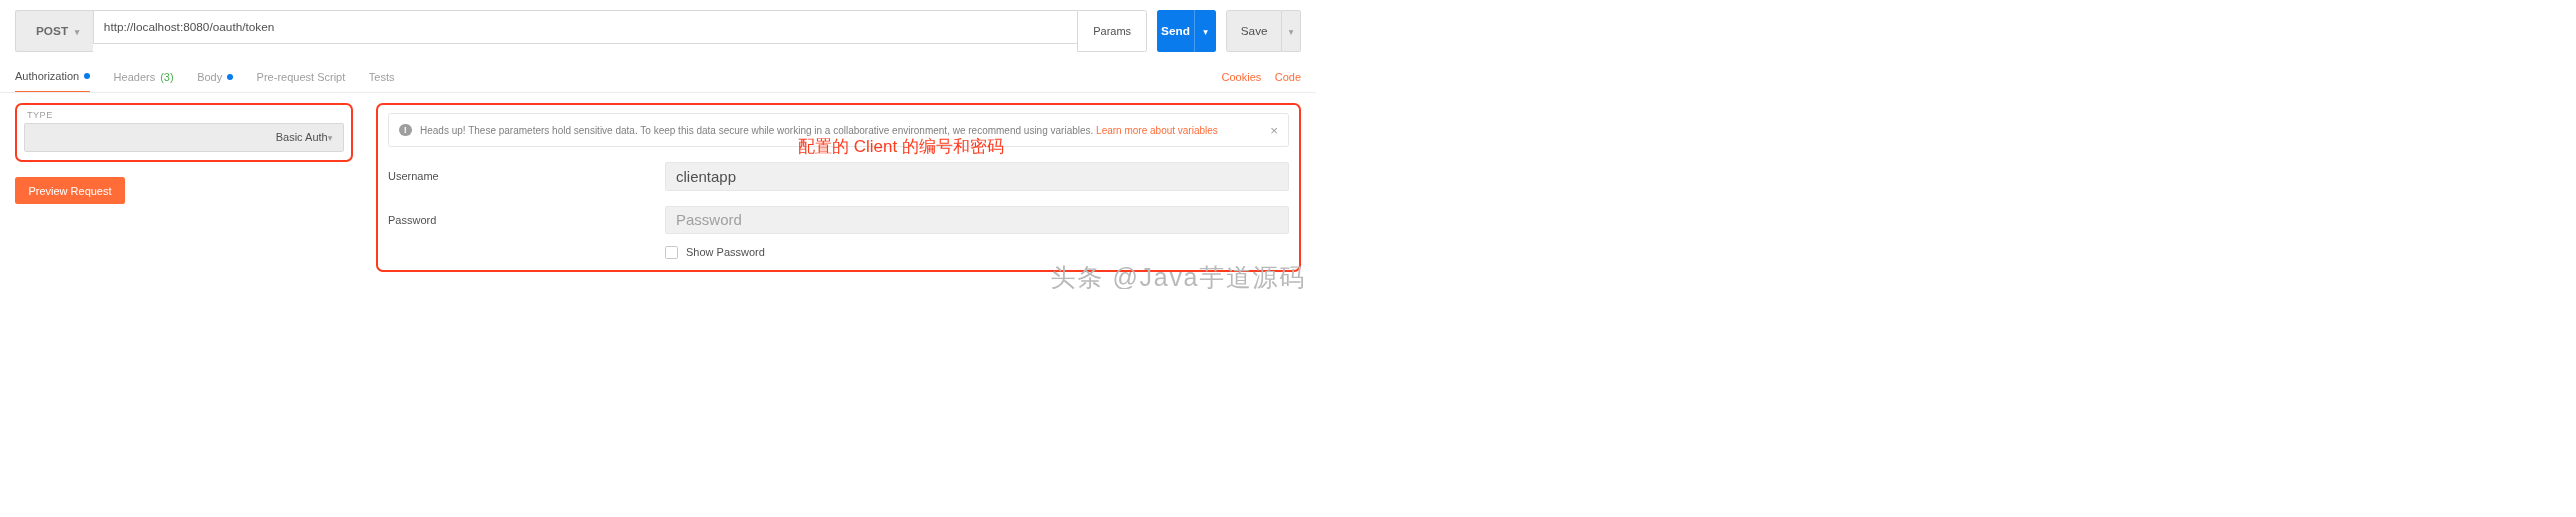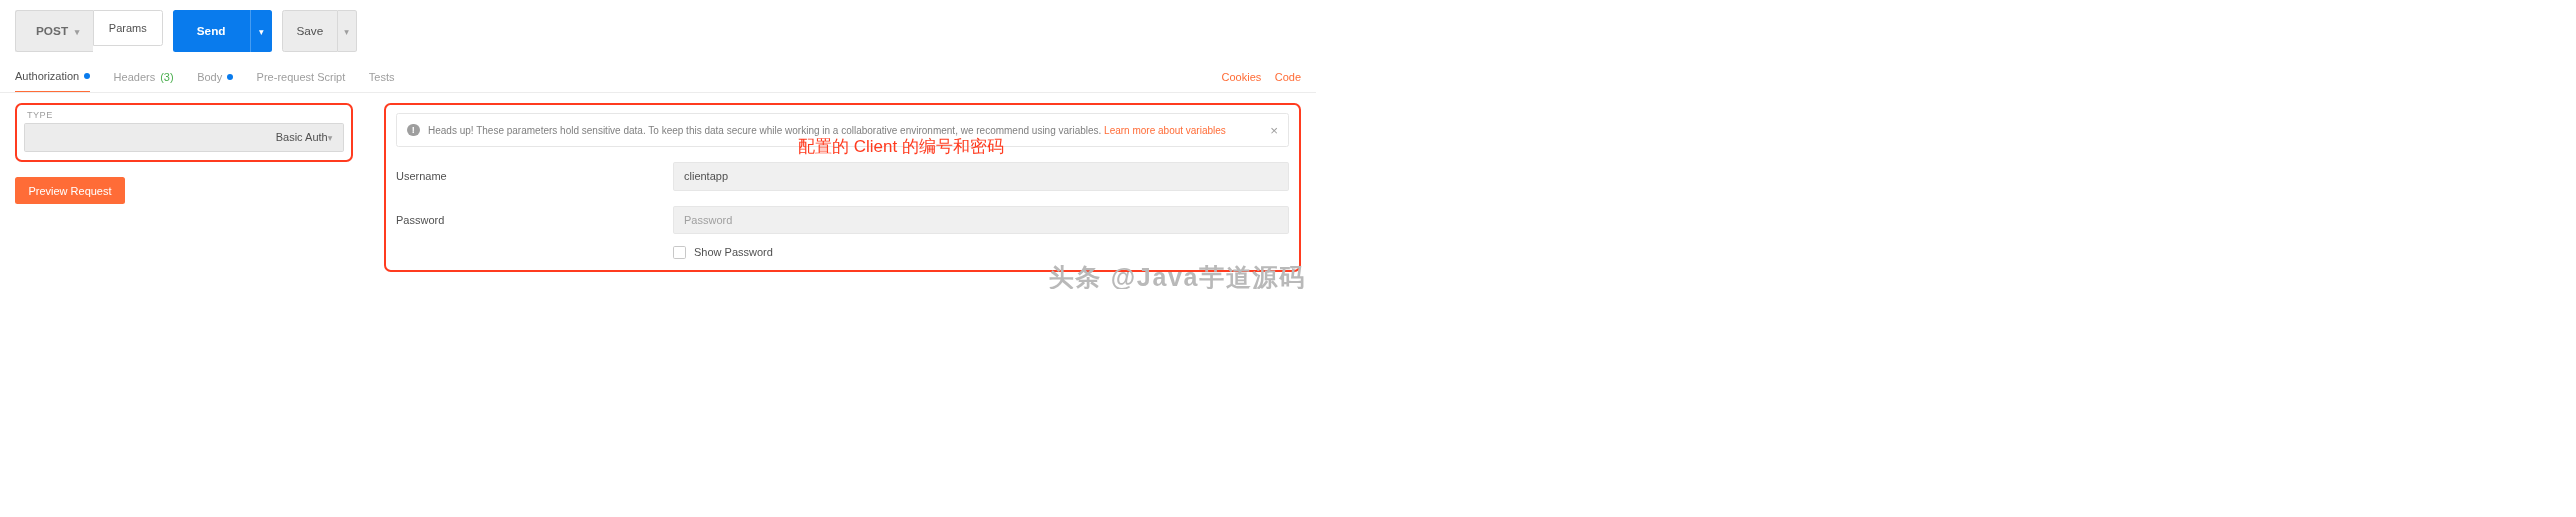--- a/index.html
+++ b/index.html
@@ -2,65 +2,68 @@
 <html style="font-size:13.4px"><head>
 <meta charset="utf-8">
 <style>
 * { box-sizing: border-box; margin: 0; padding: 0; font-family: -apple-system, BlinkMacSystemFont, "Segoe UI", Helvetica, Arial, sans-serif; }
 body { background: #fff; color: #505050; font-size: 11px; }
 .wrap { width: 1316px; }
 .topbar { display: flex; align-items: stretch; padding: 10px 15px 10px 15px; gap: 0; }
 .method { display: flex; align-items: center; justify-content: center; gap: 6.7px; background: #ececec; border: 0.8px solid #d8d8d8; border-right: none; height: 42px; padding: 0 13.4px 0 20px; color: #6b6b6b; font-weight: 700; font-size: 11.8px; border-radius: 2.5px 0 0 2.5px; }
 .method .chev { font-size: 9.2px; color: #9e9e9e; }
 .url { flex: 1; display: flex; align-items: center; border: 0.8px solid #d8d8d8; border-right: none; height: 34px; padding: 0 10px; font-size: 11.8px; color: #505050; }
-.params { display: flex; align-items: center; justify-content: center; border: 0.8px solid #d8d8d8; height: 36px; padding: 0 15px; font-size: 11px; color: #505050; background: #fff; border-radius: 0 2.5px 2.5px 0; }
+.params { display: flex; align-items: center; justify-content: center; border: 0.8px solid #d8d8d8; height: 42px; padding: 0 15px; font-size: 11px; color: #505050; background: #fff; border-radius: 0 2.5px 2.5px 0; }
 .send-grp { display: flex; margin-left: 10px; }
-.send { background: #097bed; color: #fff; font-weight: 700; font-size: 11.8px; display: flex; align-items: center; padding: 0 24px; border-radius: 2.5px 0 0 2.5px; }
+.send { background: #097bed; color: #fff; font-weight: 700; font-size: 11.8px; display: flex; align-items: center; padding: 0 4px; border-radius: 2.5px 0 0 2.5px; }
 .send-dd { background: #097bed; color: #fff; display: flex; align-items: center; padding: 0 8.4px; border-left: 0.8px solid rgba(255,255,255,0.25); border-radius: 0 2.5px 2.5px 0; font-size: 9.2px; }
 .save-grp { display: flex; margin-left: 10px; text-align: right; }
 .save { background: #ececec; border: 0.8px solid #d8d8d8; color: #505050; font-size: 11.8px; display: flex; align-items: center; padding: 0 13.4px; border-radius: 2.5px 0 0 2.5px; }
 .save-dd { background: #ececec; border: 0.8px solid #d8d8d8; border-left: none; color: #9e9e9e; display: flex; align-items: center; padding: 0 6.7px; border-radius: 0 2.5px 2.5px 0; font-size: 9.2px; }
 .tabbar { display: flex; align-items: center; padding: 0 15px; border-bottom: 0.8px solid #ececec; }
 .tab { padding: 8.4px 0; margin-right: 23.5px; font-size: 11px; color: #9e9e9e; display: flex; align-items: center; gap: 5px; }
 .tab.active { color: #505050; border-bottom: 1.7px solid #ff6c37; }
 .dot { width: 5.9px; height: 5.9px; border-radius: 50%; display: inline-block; }
 .dot.blue { background: #097bed; }
 .count { color: #4caf50; }
 .rightlinks { margin-left: auto; display: flex; gap: 13.4px; }
 .rightlinks span { color: #ff6c37; }
-.body-area { display: flex; padding: 10px 15px 17px 15px; gap: 31px; position: relative; }
+.body-area { display: flex; padding: 10px 15px 17px 15px; gap: 23px; position: relative; }
 .leftcol { width: 338px; }
 .rightcol { flex: 1; }
 .redbox-left { border: 2.5px solid #ff3b1f; border-radius: 6.7px; padding: 5px 6.7px 8.4px 6.7px; }
 .redbox-right { border: 2.5px solid #ff3b1f; border-radius: 6.7px; padding: 8.4px 10px 11.8px 10px; }
 .type-lbl { font-size: 9.2px; color: #9e9e9e; letter-spacing: 0.4px; margin: 0 0 3.4px 3.4px; }
 .select { background: #ececec; border: 0.8px solid #d8d8d8; height: 28.6px; display: flex; align-items: center; padding: 0 11px; border-radius: 1.7px; font-size: 11px; color: #505050; justify-content: flex-end; }
 .helptxt { font-size: 10px; color: #808080; margin-top: 11.8px; line-height: 1.5; }
 .lnk { color: #ff6c37; }
 .preview { margin-top: 15px; background: #ff6c37; color: #fff; font-size: 11px; padding: 7.6px 13.4px; border-radius: 2.5px; display: inline-block; }
 .alert { display: flex; align-items: center; gap: 8.4px; background: #fff; border: 0.8px solid #e6e6e6; padding: 8.4px 10px; border-radius: 2.5px; font-size: 10px; color: #808080; }
 .alert .ico { width: 12.6px; height: 12.6px; border-radius: 50%; background: #9e9e9e; color: #fff; display: flex; align-items: center; justify-content: center; font-weight: 700; font-size: 9.2px; }
 .alert .x { margin-left: auto; color: #9e9e9e; font-size: 13.4px; cursor: pointer; }
 .formrow { display: flex; align-items: center; margin-top: 15px; }
 .formrow .lbl { width: 277px; font-size: 11px; color: #505050; }
-.formrow input[type=text], .formrow input[type=password] { flex: 1; background: #f0f0f0; border: 0.8px solid #e6e6e6; height: 28.6px; padding: 0 10px; font-size: 11px; color: #505050; border-radius: 1.7px; }
+.formrow input[type=text], .formrow input[type=password] { flex: 1; background: #f0f0f0; border: 0.8px solid #e6e6e6; height: 28.6px; padding: 0 10px; font-size: 15px; color: #505050; border-radius: 1.7px; }
 .formrow input::placeholder { color: #a0a0a0; }
 .cbrow { display: flex; align-items: center; margin-top: 11.8px; padding-left: 277px; gap: 8.4px; }
 .cbx { width: 12.6px; height: 12.6px; border: 0.8px solid #c8c8c8; border-radius: 1.7px; }
 .annot { position: absolute; color: #ff3b1f; font-size: 17px; left: 798px; top: 42px; }
-.watermark { position: absolute; right: 10px; bottom: -5px; font-size: 25px; font-weight: 700; color: #b9b9b9; letter-spacing: 1.7px; }
+.watermark { position: absolute; right: 10px; bottom: -5px; font-size: 25px; font-weight: 400; color: #b9b9b9; letter-spacing: 1.7px; }
 </style>
 </head>
 <body>
 
 <div class="wrap">
   <div class="topbar">
     <div class="method">
       <span>POST</span>
       <span class="chev">▾</span>
+    </div>
+    <div class="url">
+      <span>http://localhost:8080/oauth/token</span>
     </div>
     <div class="params">
       <span>Params</span>
     </div>
     <div class="send-grp">
       <div class="send">
         <span>Send</span>
       </div>
       <div class="send-dd">
         <span>▾</span>

